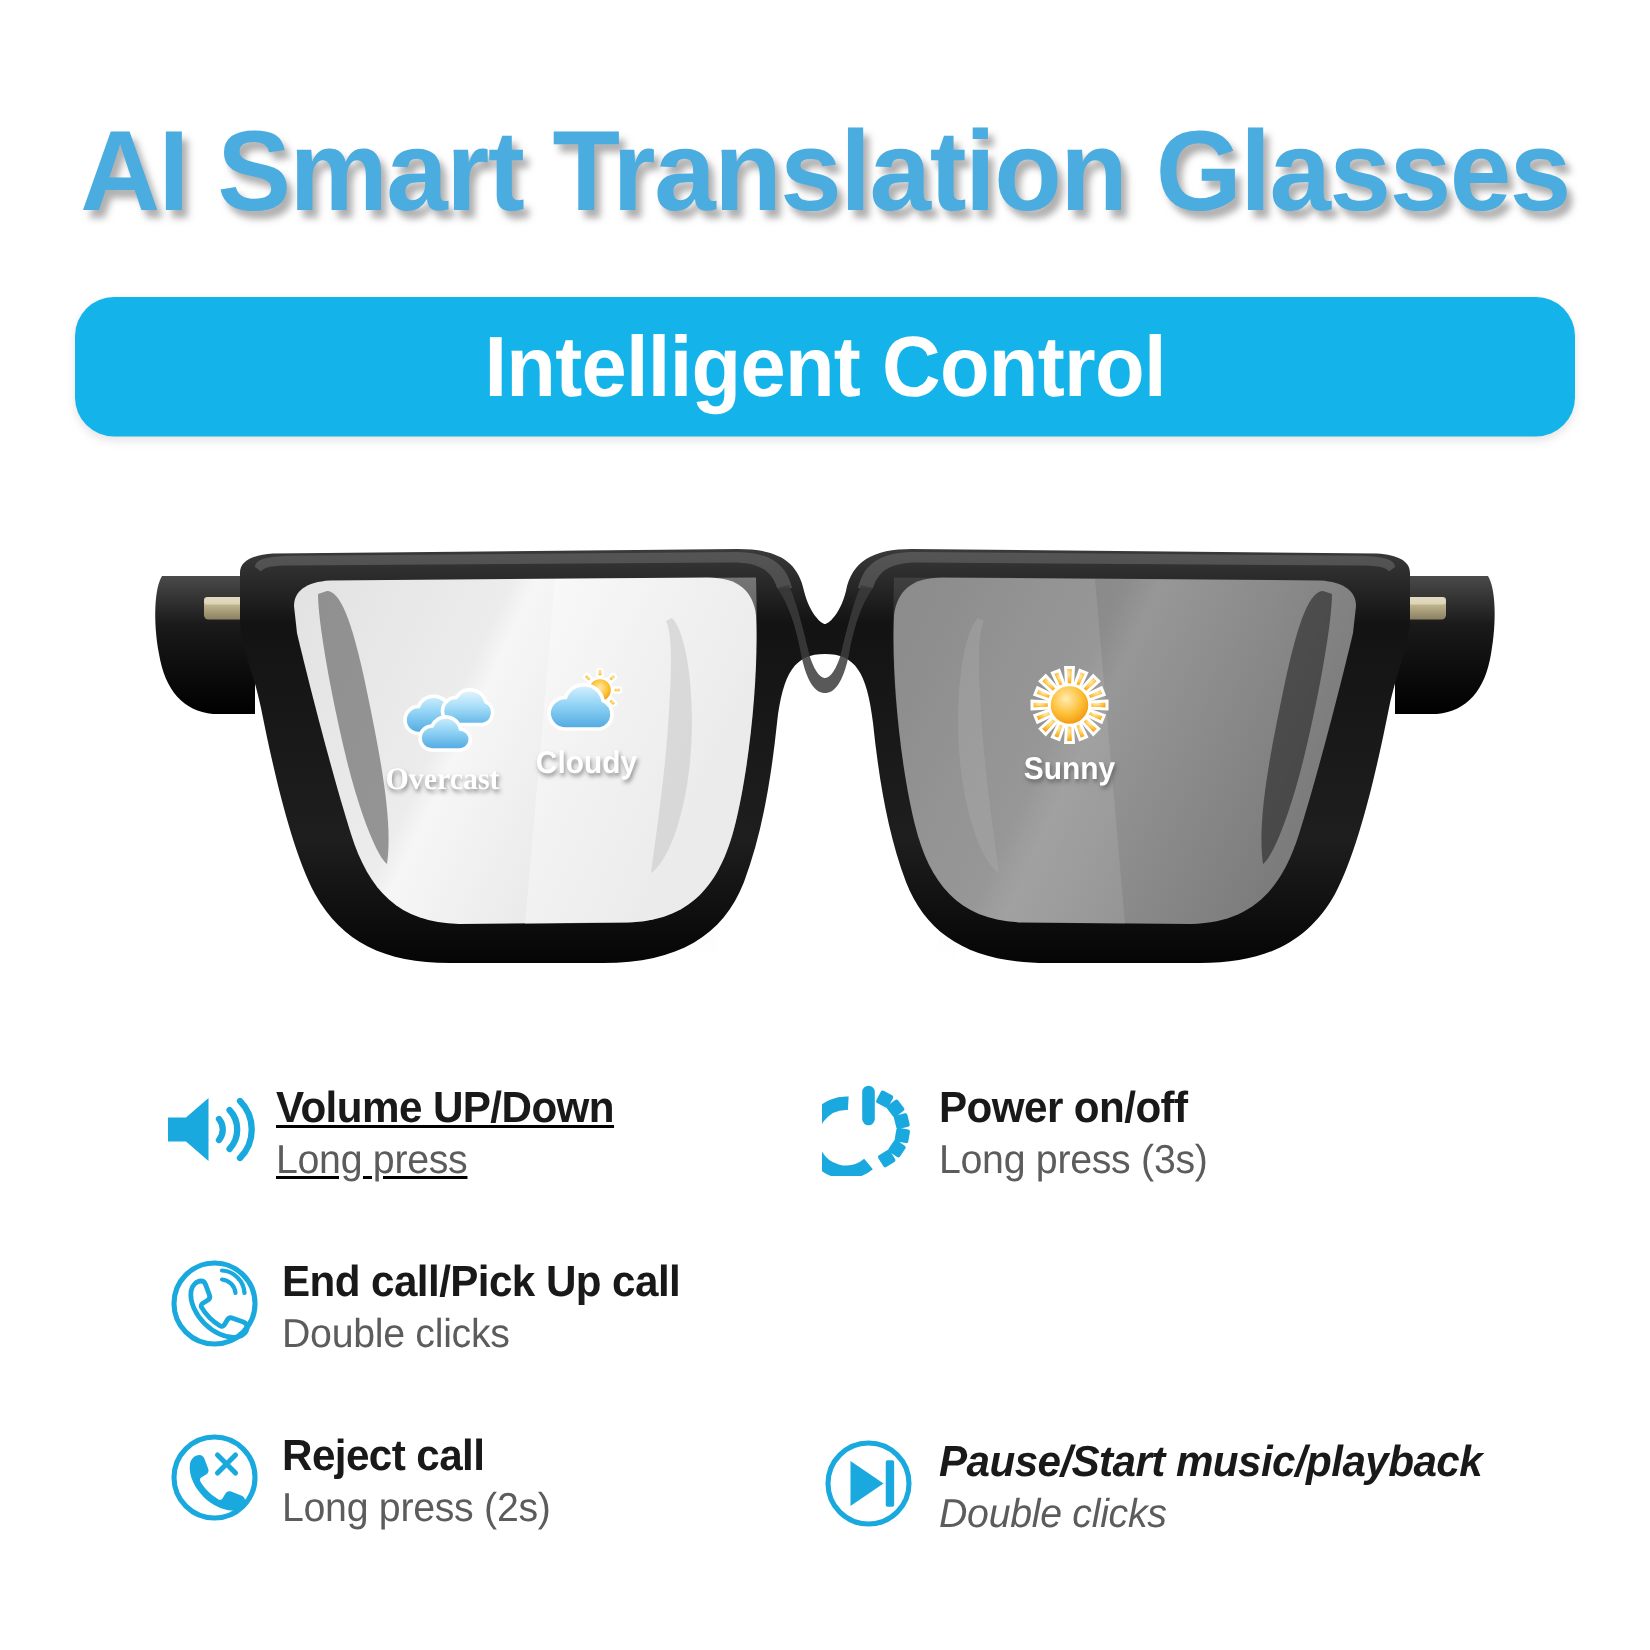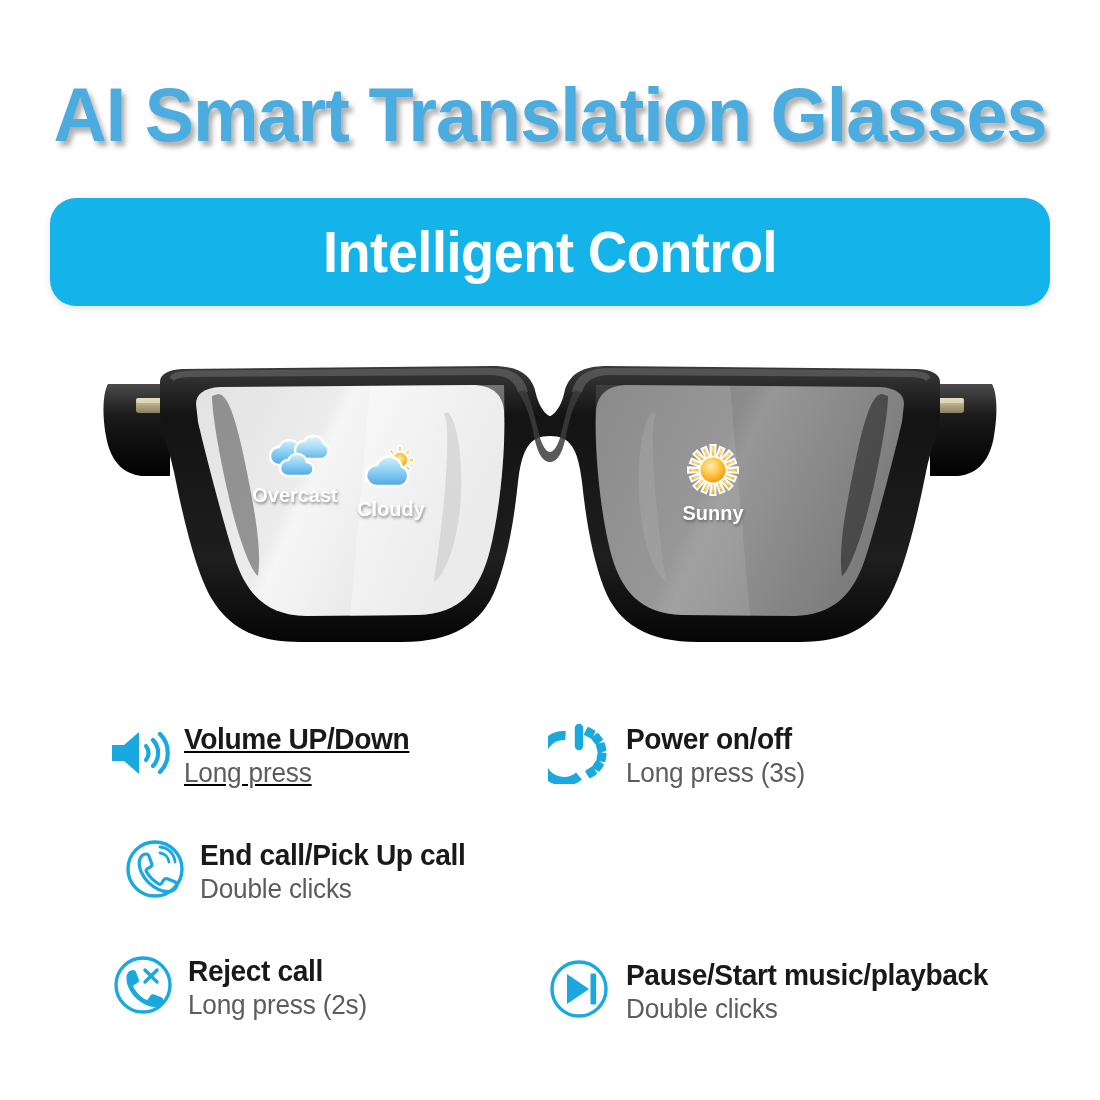--- a/index.html
+++ b/index.html
@@ -33,21 +33,21 @@
     transform: scaleX(0.97);
     white-space: nowrap;
   }
 
   
   #subtitle-banner {
     position: absolute;
     top: 198px;
     left: 50px;
     width: 1000px;
-    height: 108px;
+    height: 93px;
     background: #14B4EA;
     border-radius: 26px;
     display: flex;
     align-items: center;
     justify-content: center;
     box-shadow: 0 3px 6px rgba(150,150,150,0.25);
   }
   #subtitle-banner .banner-text {
     color: #ffffff;
     font-family: "Liberation Sans", sans-serif;
@@ -79,21 +79,21 @@
     color: #ffffff;
     font-weight: bold;
     font-size: 21px;
     letter-spacing: 0px;
     text-shadow: 1px 2px 3px rgba(60,60,60,0.55);
     margin-top: 1px;
     transform: scaleX(0.95);
   }
   .weather-icon { display: block; margin: 0 auto; }
 
-  #lens-item-overcast { left: 147px; top: 78px; width: 96px; }
+  #lens-item-overcast { left: 147px; top: 102px; width: 96px; font-family: Liberation Serif, serif; }
   #lens-item-cloudy   { left: 243px; top: 92px; width: 96px; }
   #lens-item-sunny    { left: 560px; top: 90px; width: 106px; }
 
   
   #feature-grid {
     position: absolute;
     top: 714px;
     left: 0;
     width: 1100px;
     height: 350px;
@@ -132,27 +132,27 @@
     color: #5C5C5C;
     letter-spacing: -0.2px;
     white-space: nowrap;
     transform: scaleX(0.97);
     transform-origin: left center;
   }
 
   
   #feature-volume   { left: 108px; top: 8px; text-decoration: underline; }
   #feature-power    { left: 548px; top: 8px; }
-  #feature-endcall  { left: 124px; top: 124px; }
+  #feature-endcall  { left: 112px; top: 124px; }
   #feature-voice    { left: 552px; top: 130px; }
   #feature-reject   { left: 112px; top: 240px; }
   #feature-music    { left: 548px; top: 244px; }
 
   #feature-voice .feature-text { margin-left: 18px; }
-  #feature-music .feature-text { margin-left: 16px; }
+  #feature-music .feature-text { margin-left: 16px; font-style: italic; }
   #feature-power  .feature-text { margin-left: 16px; }
 </style>
 </head>
 <body>
 
 <div id="page-title">AI Smart Translation Glasses</div>
 
 <div id="subtitle-banner">
   <span class="banner-text">Intelligent Control</span>
 </div>

